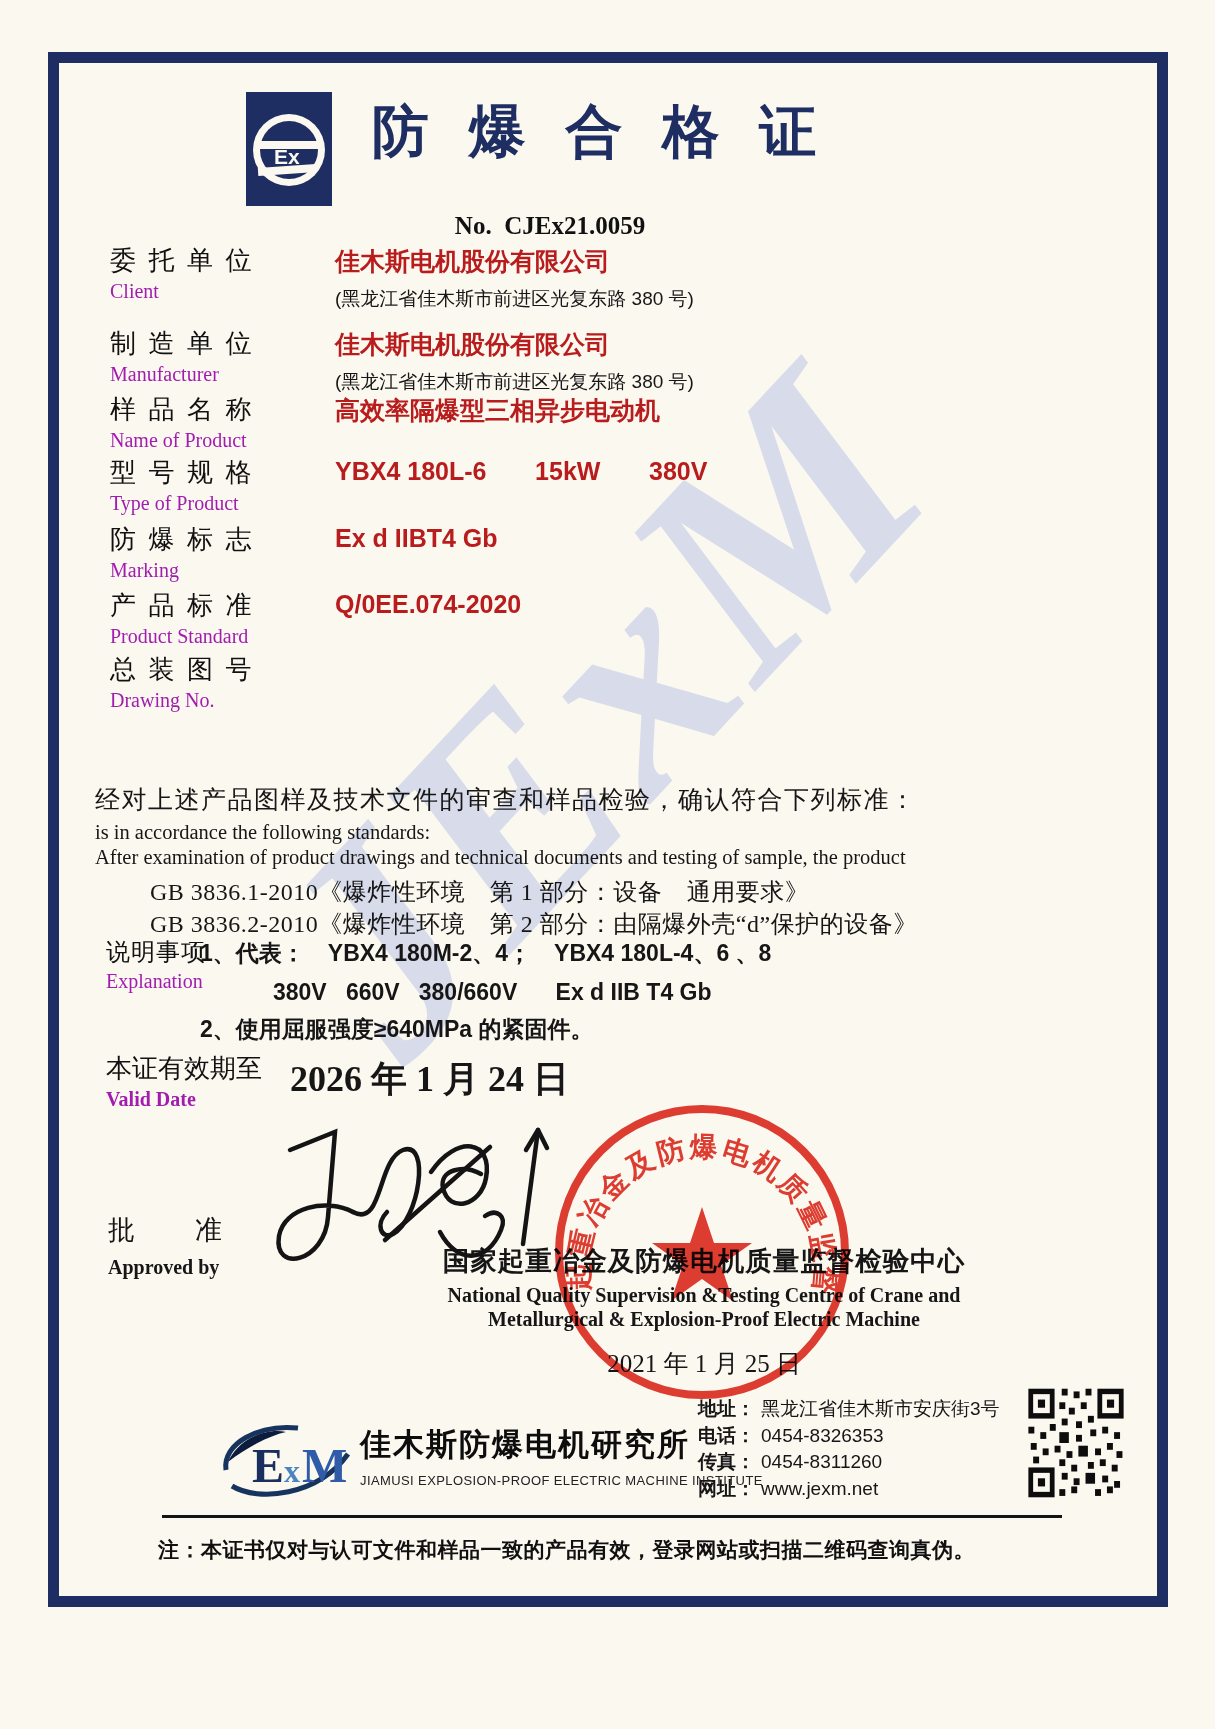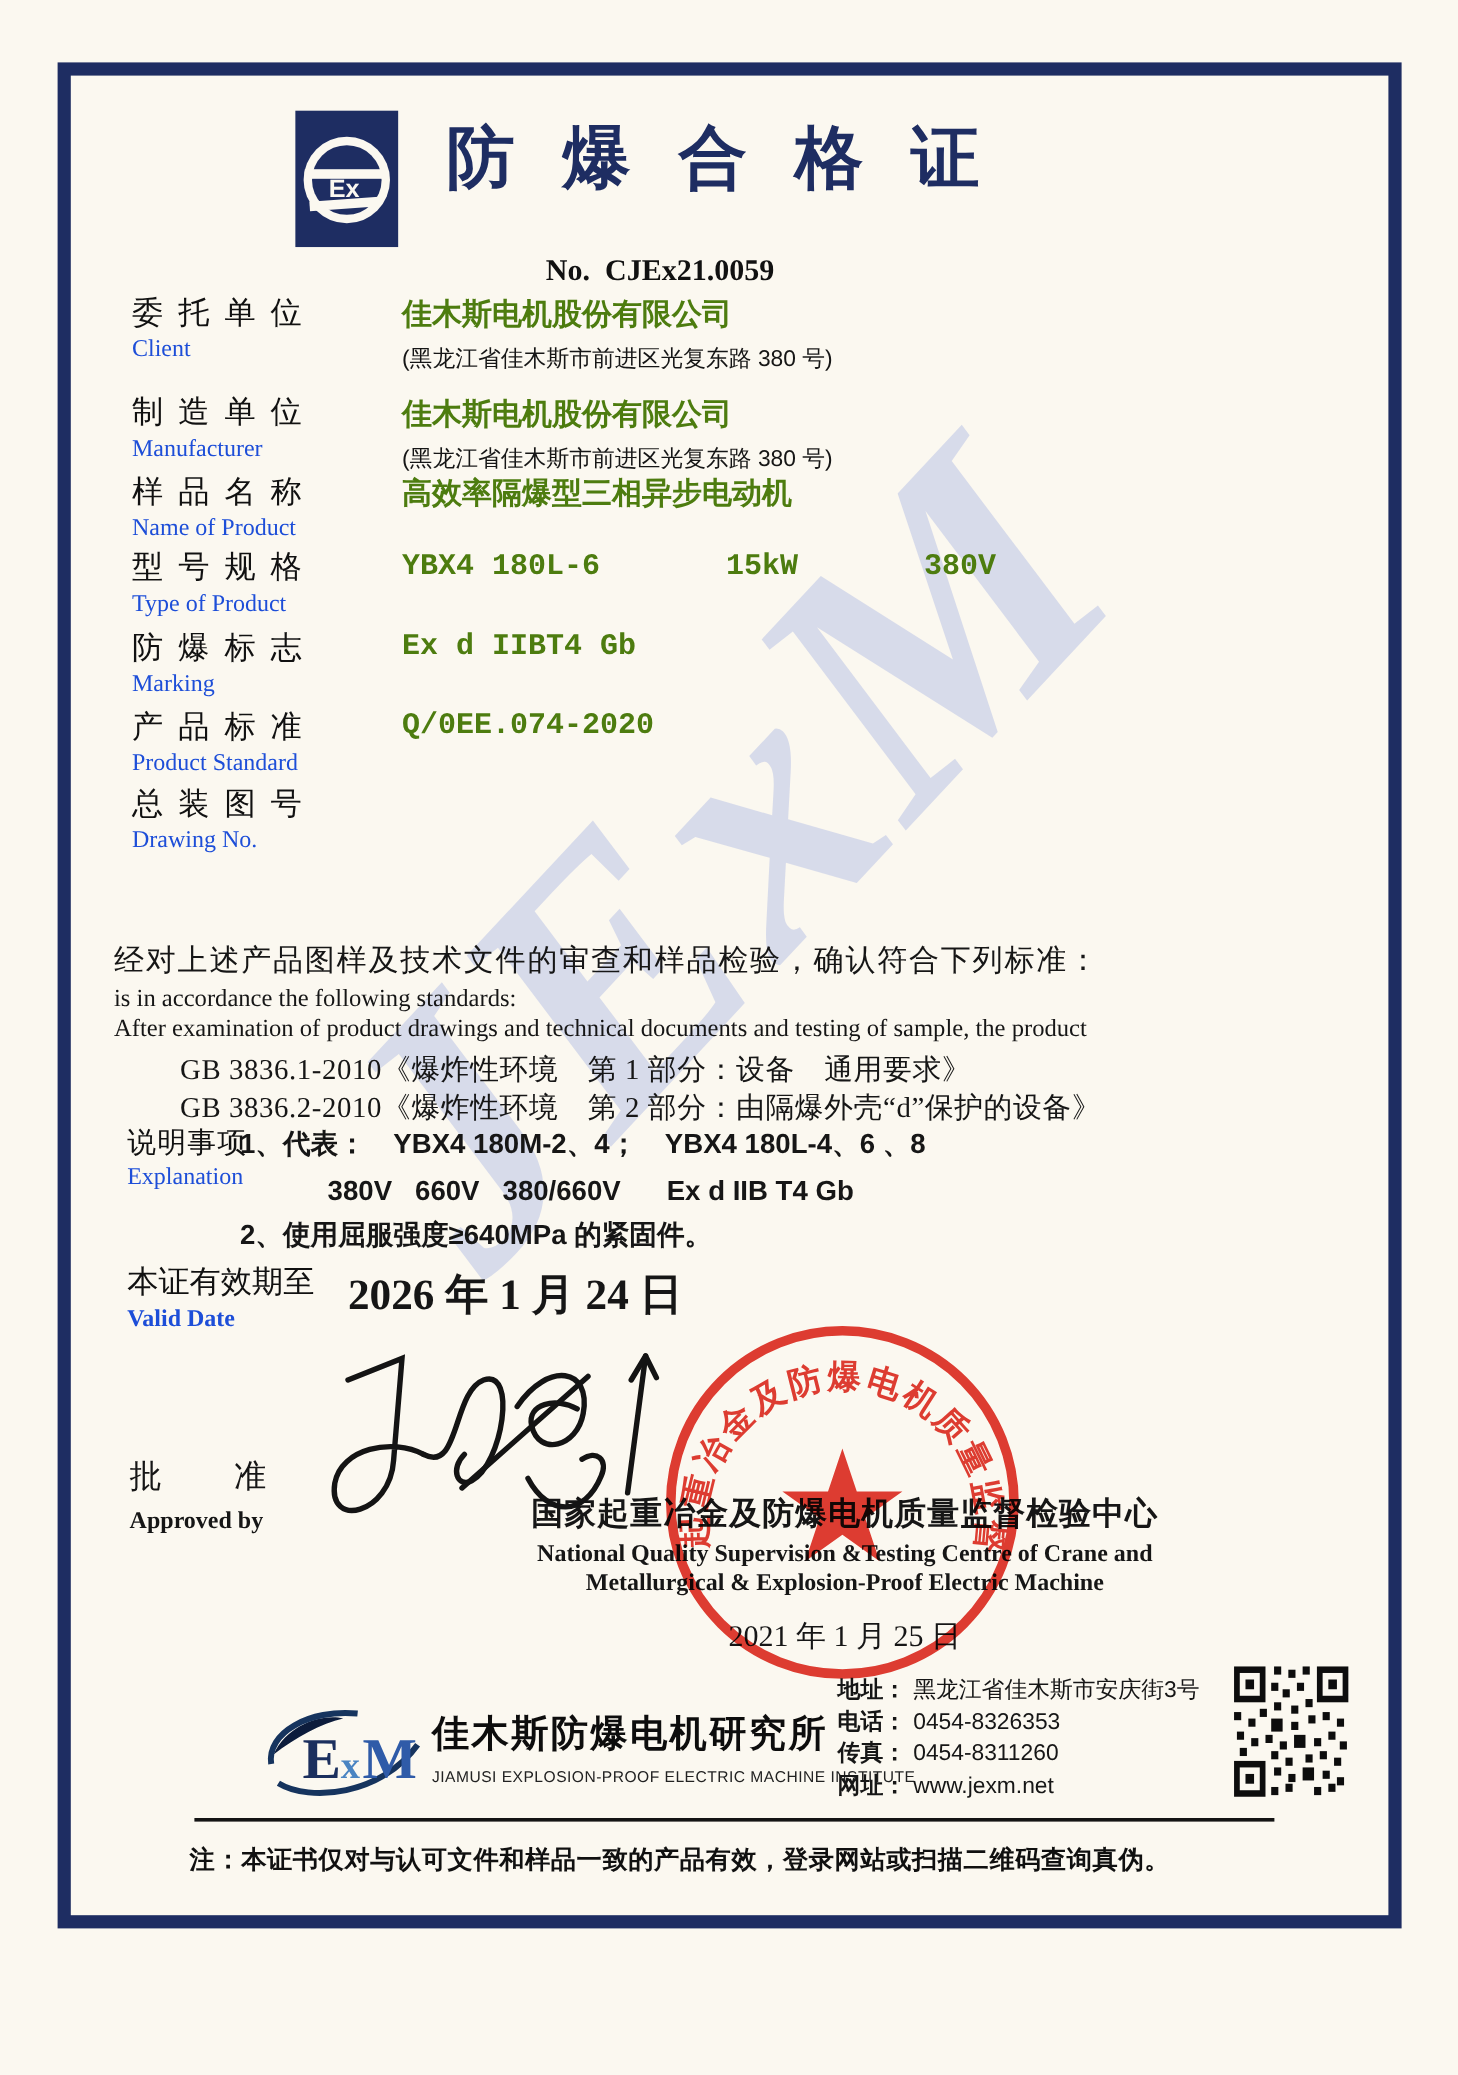--- a/index.html
+++ b/index.html
@@ -16,23 +16,23 @@
   .content{position:absolute;left:0;top:0;width:1215px;height:1480px;z-index:2;}
 
   .title{left:330px;top:94px;width:540px;text-align:center;font-size:57px;font-weight:bold;
          color:#1e2d62;letter-spacing:12px;font-family:"Liberation Sans",sans-serif;}
   .subtitle{left:330px;top:180px;width:540px;text-align:center;font-size:23px;font-weight:bold;
             color:#1e2d62;letter-spacing:1px;}
   .certno{left:310px;top:212px;width:480px;text-align:center;font-size:25px;font-weight:bold;
           color:#111;white-space:pre;}
 
   .field-label-zh{font-size:26px;letter-spacing:3px;color:#111;}
-  .field-label-en{font-size:20px;margin-top:2px;color:#1d4ed8;}
-  .field-value{font-size:25px;font-weight:bold;font-family:Liberation Mono, monospace;
-               white-space:pre;color:#4d7c0f;}
+  .field-label-en{font-size:20px;margin-top:2px;color:#a21caf;}
+  .field-value{font-size:25px;font-weight:bold;font-family:Liberation Sans, sans-serif;
+               white-space:pre;color:#b91c1c;}
   .field-note{font-size:19px;font-family:"Liberation Sans",sans-serif;margin-top:8px;
               white-space:pre;color:#161616;}
   .frow{position:absolute;left:110px;width:1000px;display:flex;}
   .fl{width:225px;flex:none;}
   .fv{flex:1;padding-top:2px;}
 
   .conformity{left:95px;top:783px;width:1040px;}
   .conf-zh{font-size:25px;letter-spacing:1.5px;}
   .conf-en{font-size:20.5px;line-height:25px;margin-top:4px;}
   .standard{font-size:24px;line-height:32px;margin-left:55px;letter-spacing:0.5px;}

